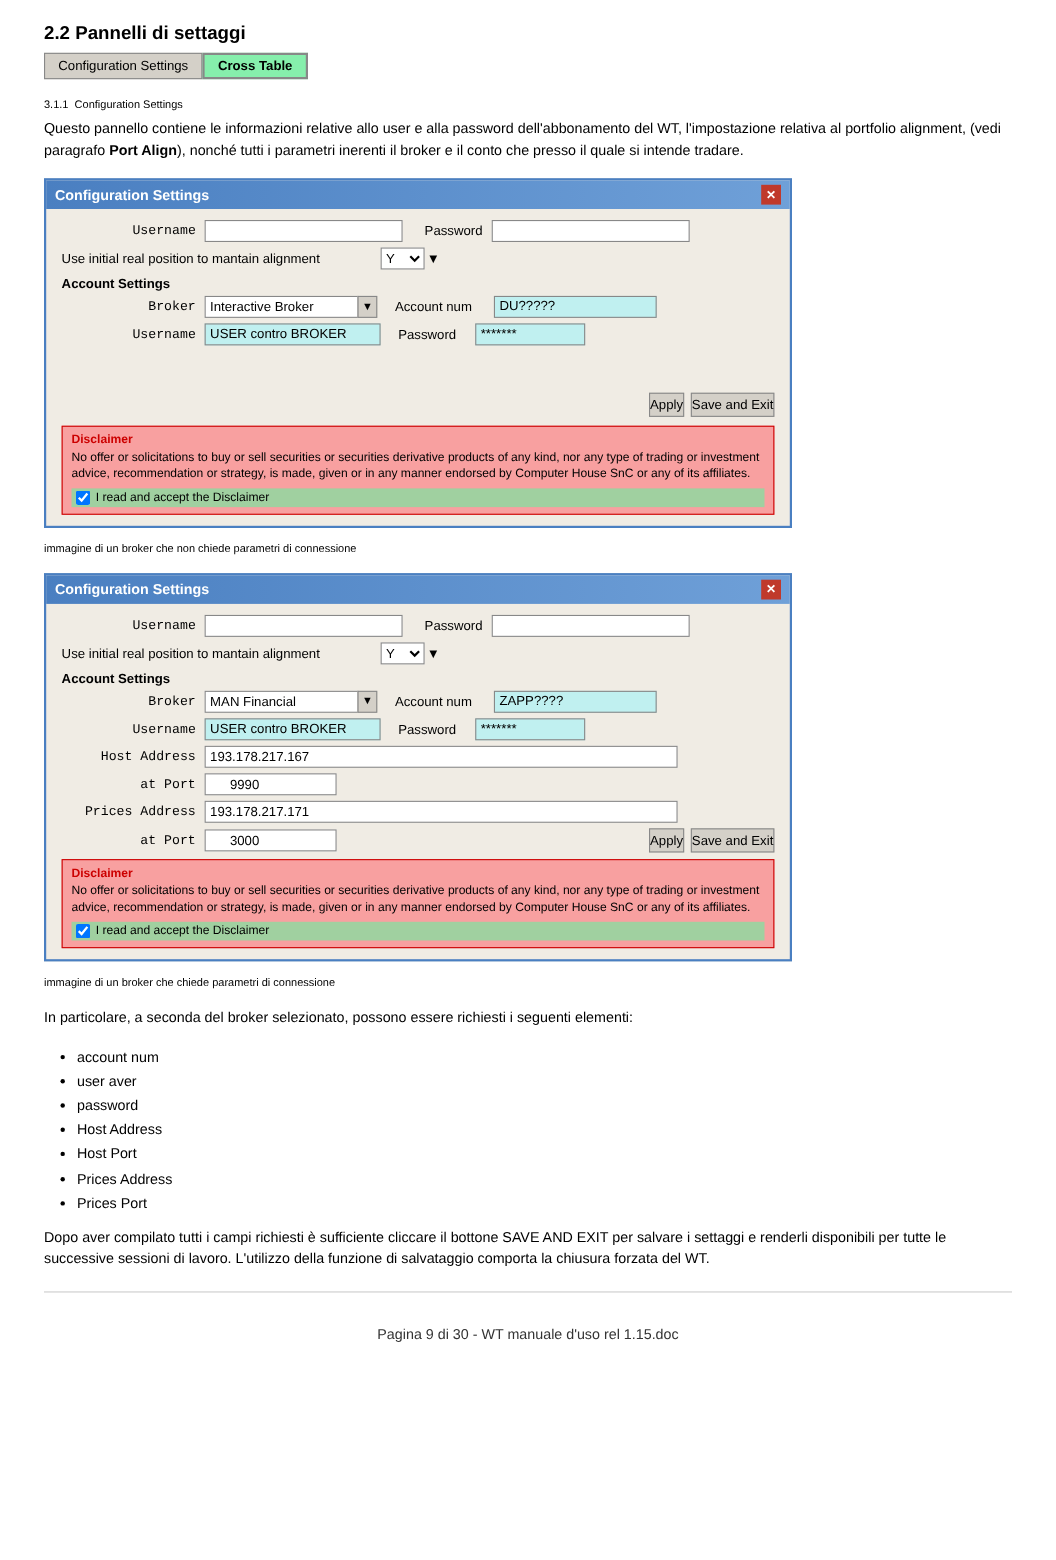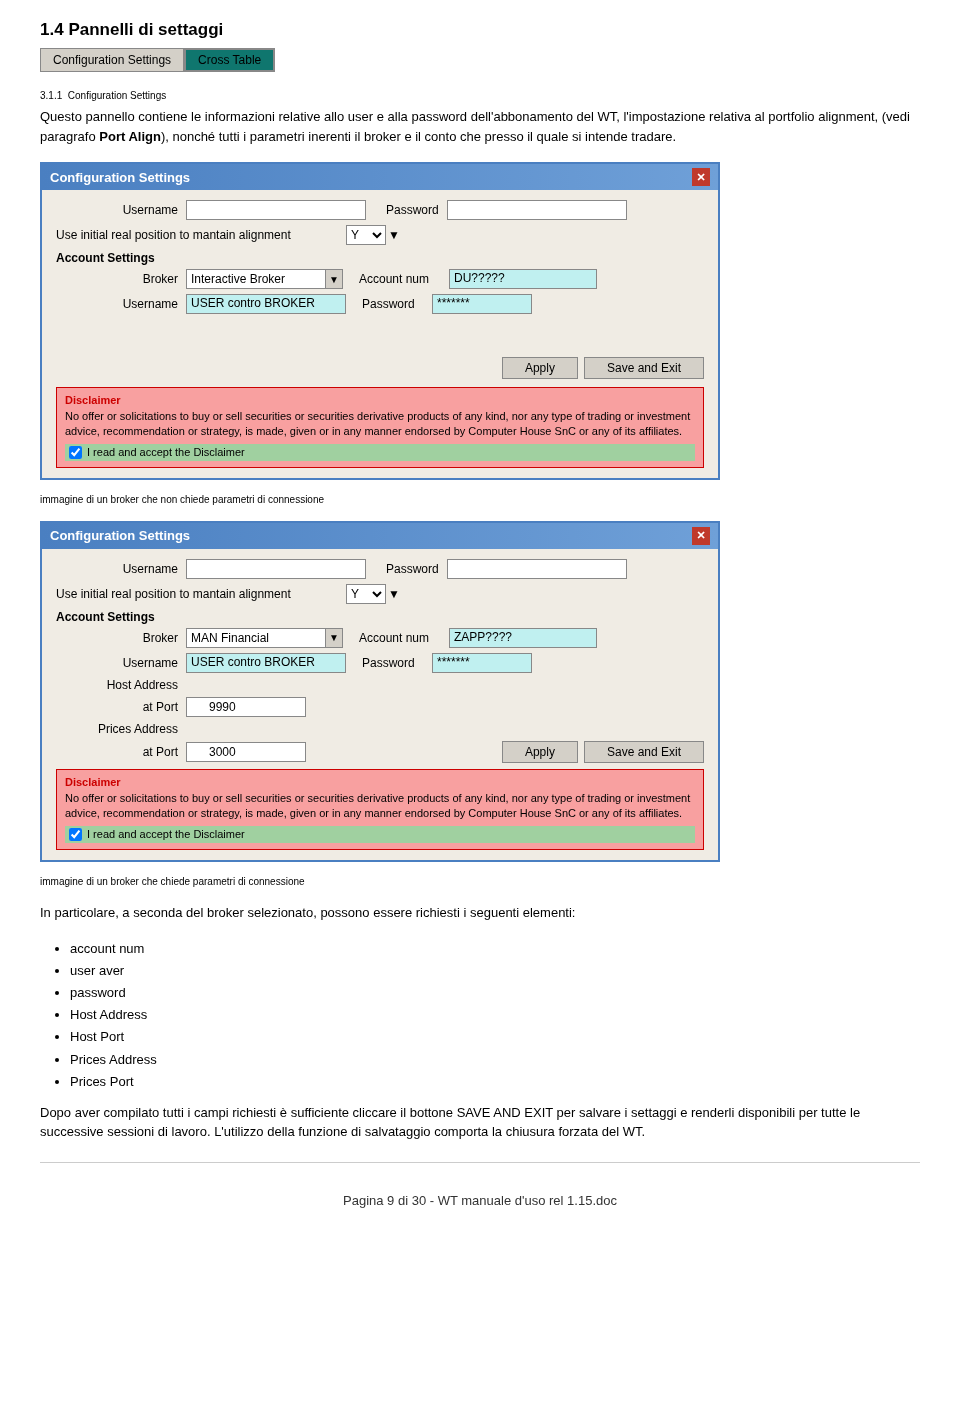--- a/index.html
+++ b/index.html
@@ -26,22 +26,22 @@
       margin-bottom: 18px;
     }
     .tab-btn {
       padding: 3px 12px;
       border: 1px solid #888;
       font-size: 12px;
       cursor: pointer;
       background: #d4d0c8;
     }
     .tab-btn.active {
-      background: #0f766e;
-      font-weight: normal;
+      background: #86efac;
+      font-weight: bold;
       border: 2px solid #888;
     }
     .tab-btn:not(.active) {
       background: #d4d0c8;
     }
 
     
     .section-title {
       font-size: 10px;
       font-weight: normal;
@@ -95,20 +95,21 @@
       display: flex;
       align-items: center;
       margin-bottom: 5px;
       font-size: 12px;
     }
     .form-label {
       width: 130px;
       text-align: right;
       padding-right: 8px;
       font-size: 12px;
+      font-family: Liberation Mono, monospace;
     }
     .form-input {
       border: 1px solid #888;
       background: white;
       padding: 1px 22px;
       font-size: 12px;
       height: 20px;
     }
     .form-input-wide { width: 180px; }
     .form-input-medium { width: 120px; }
@@ -175,21 +176,21 @@
     .btn-row {
       display: flex;
       justify-content: flex-end;
       gap: 6px;
       margin-top: 8px;
       margin-bottom: 8px;
     }
     .btn-apply, .btn-save-exit {
       background: #d4d0c8;
       border: 1px solid #888;
-      padding: 3px 22px;
+      padding: 3px 0;
       font-size: 12px;
       cursor: pointer;
     }
 
     
     .disclaimer-section {
       background: #f8a0a0;
       border: 1px solid #c00;
       padding: 6px 8px;
       font-size: 11px;
@@ -256,21 +257,21 @@
     .footer-line {
       border: none;
       border-top: 1px solid #ccc;
       margin: 20px 0 10px 0;
     }
   </style>
 </head>
 <body>
 
 <div class="section-heading">
-  <span>1.4</span>&nbsp;<span>Pannelli di settaggi</span>
+  <span>2.2</span>&nbsp;<span>Pannelli di settaggi</span>
 </div>
 
 <div class="tab-bar">
   <button class="tab-btn">Configuration Settings</button>
   <button class="tab-btn active">Cross Table</button>
 </div>
 
 <div class="section-title">
   <span>3.1.1</span>&nbsp;&nbsp;<span>Configuration Settings</span>
 </div>
@@ -390,29 +391,31 @@
 
     <div class="form-row">
       <span class="form-label">Username</span>
       <span class="input-cyan" style="width:160px;">USER contro BROKER</span>
       <span style="margin-left:16px; font-size:12px; width:70px;">Password</span>
       <span class="input-cyan input-cyan-pw">*******</span>
     </div>
 
     <div class="form-row">
       <span class="form-label">Host Address</span>
+      <input type="text" class="form-input form-input-full" value="193.178.217.167" style="">
     </div>
 
     <div class="form-row">
       <span class="form-label">at Port</span>
       <input type="text" class="form-input form-input-medium" value="9990" style="">
     </div>
 
     <div class="form-row">
       <span class="form-label">Prices Address</span>
+      <input type="text" class="form-input form-input-full" value="193.178.217.171" style="">
     </div>
 
     <div class="form-row" style="justify-content: space-between; align-items: center;">
       <div style="display:flex; align-items:center;">
         <span class="form-label">at Port</span>
         <input type="text" class="form-input form-input-medium" value="3000" style="">
       </div>
       <div class="btn-row" style="margin:0; padding:0;">
         <button class="btn-apply">Apply</button>
         <button class="btn-save-exit">Save and Exit</button>

